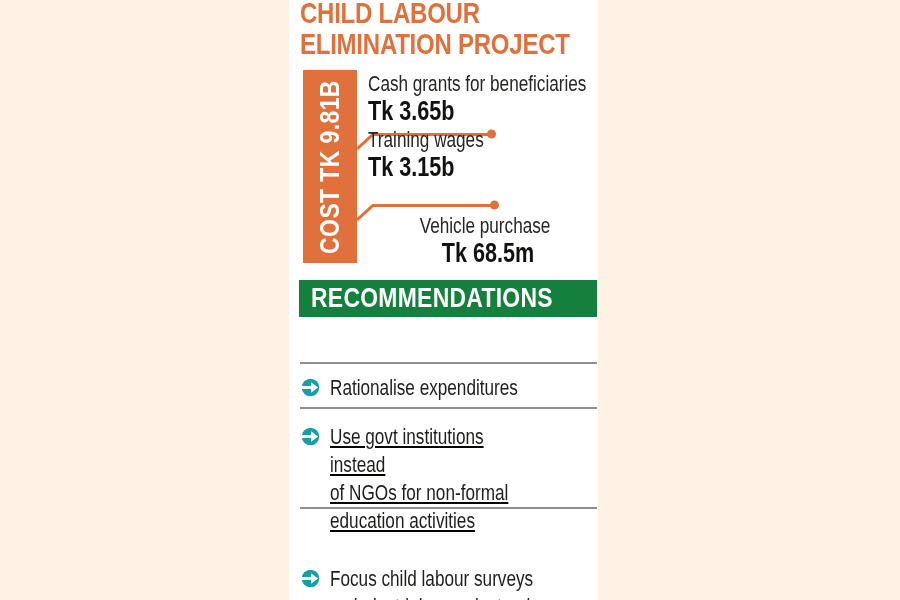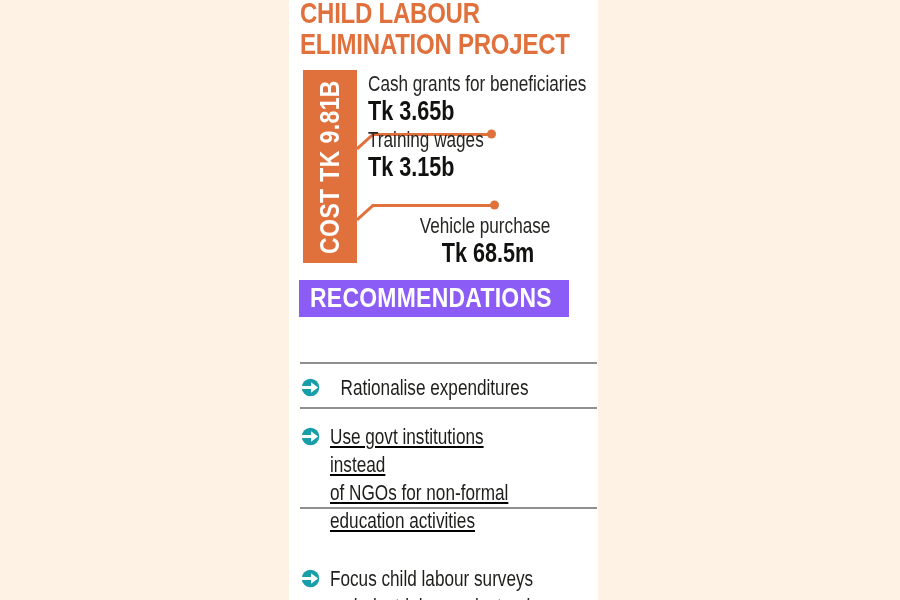--- a/index.html
+++ b/index.html
@@ -90,41 +90,42 @@
     background: #e1713c;
     transform: rotate(-42deg);
   }
   .leader-d.l1 { left: 354px; top: 140px; }
   .leader-d.l2 { left: 354px; top: 211px; }
 
   
   .rec-header {
     position: absolute;
     left: 299px; top: 280px;
-    width: 270px; height: 37px;
-    background: #8b5cf6;
+    width: 298px; height: 37px;
+    background: #15803d;
     line-height: 37px;
     padding-left: 11px;
+    text-align: center;
   }
   .rec-header-label {
     font-size: 27px; font-weight: bold;
     color: #ffffff;
     letter-spacing: 0.3px;
     white-space: nowrap;
   }
   .rec-row {
     position: absolute;
     left: 300px;
     width: 298px;
     display: flex;
     align-items: flex-start;
     gap: 9px;
   }
   .rec-row.r1 { top: 329px; }
-  .rec-row.r2 { top: 374px; text-align: center; }
+  .rec-row.r2 { top: 374px; }
   .rec-row.r3 { top: 423px; text-decoration: underline; }
   .rec-row.r4 { top: 517px; margin-top: 48px; }
   .rec-icon { flex: 0 0 auto; margin-top: 3px; width: 21px; height: 21px; }
   .rec-text {
     font-size: 22px; line-height: 28px;
     color: #1e1e1c;
     white-space: pre-line;
     width: 345px;
   }
   .rec-div {

